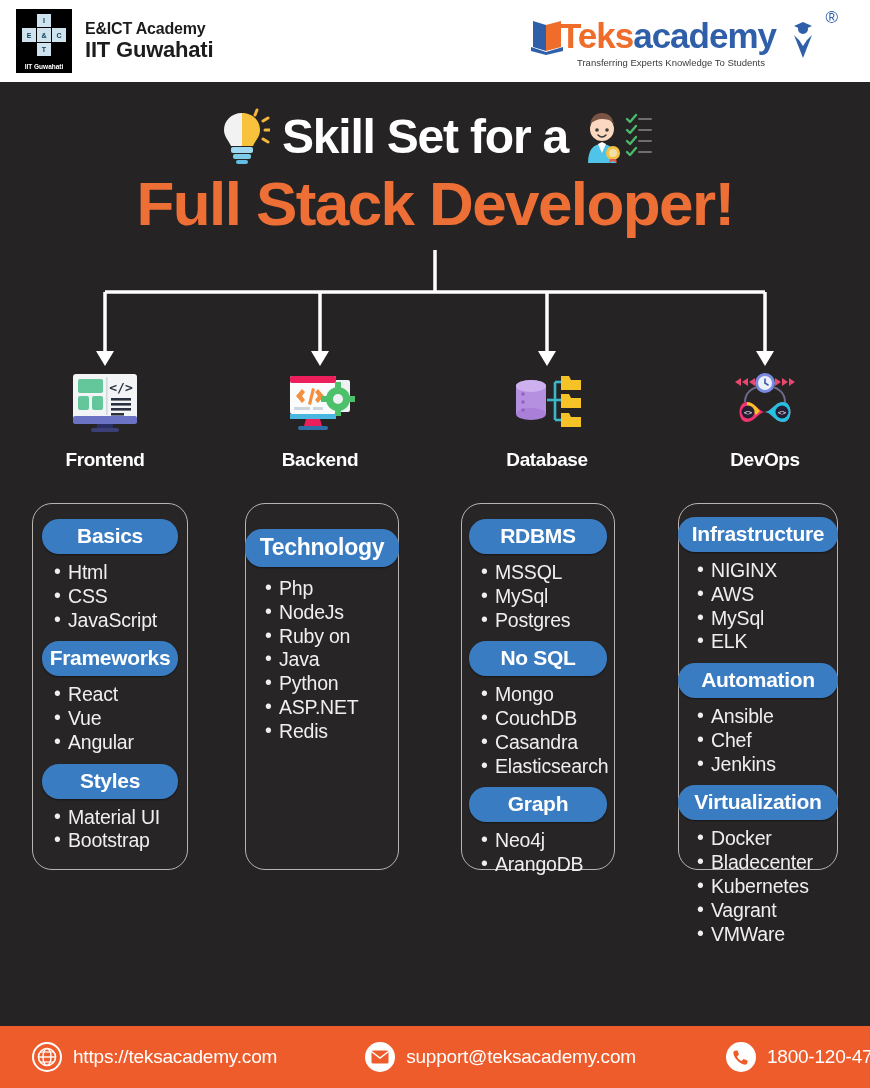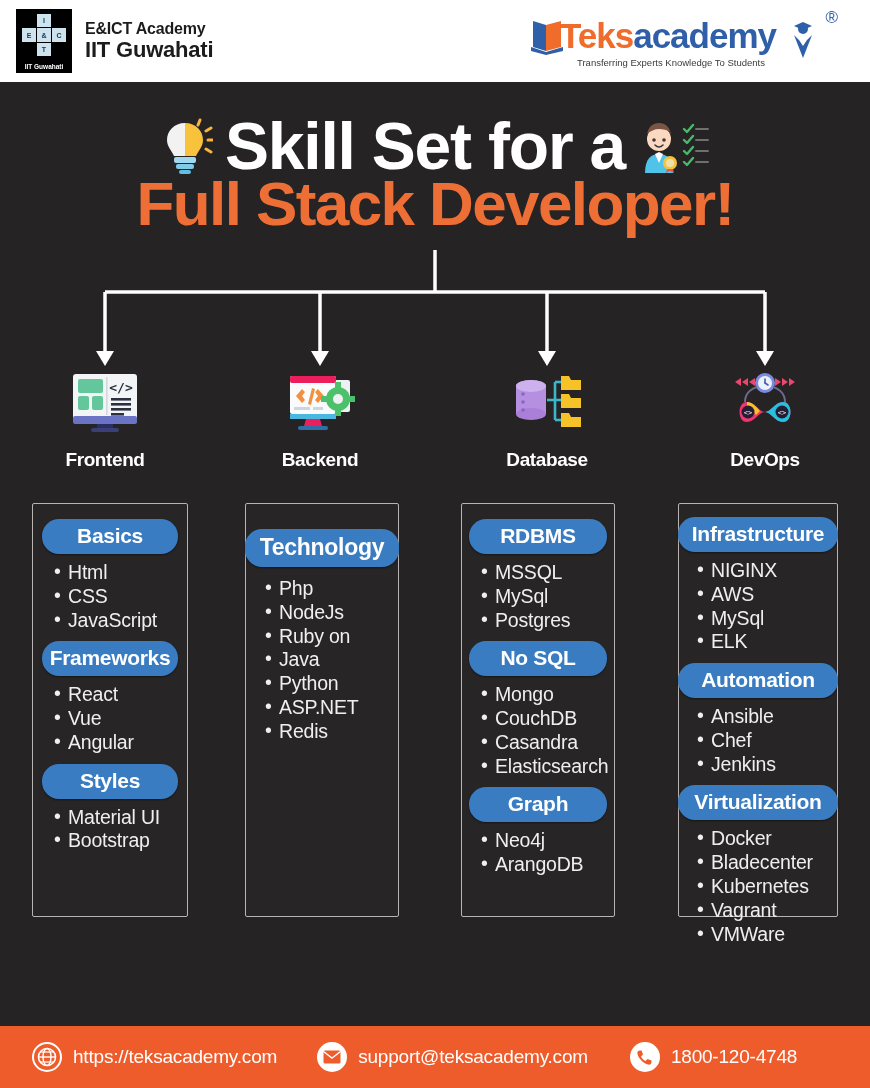--- a/index.html
+++ b/index.html
@@ -67,21 +67,21 @@
   }
   .teks-person { position: absolute; right: 6px; top: 12px; width: 26px; height: 40px; }
 
   
   .title-zone { position: absolute; top: 82px; left: 0; width: 870px; height: 180px; }
   .title-row1 {
     position: absolute; top: 26px; left: 0; width: 870px;
     display: flex; align-items: center; justify-content: center; gap: 12px;
   }
   .title-l1 {
-    font-size: 66px; font-weight: bold; color: #ffffff;
+    font-size: 48px; font-weight: bold; color: #ffffff;
     letter-spacing: -1.2px; white-space: nowrap;
   }
   .title-l2 {
     position: absolute; top: 86px; left: 0; width: 870px;
     text-align: center; font-size: 62px; font-weight: bold;
     color: #ed6f36; letter-spacing: -1.6px; white-space: nowrap;
   }
   .bulb-icon { width: 52px; height: 56px; flex: none; }
   .person-icon { width: 72px; height: 54px; flex: none; }
 
@@ -95,22 +95,22 @@
   }
   .cat-icon { height: 72px; display: flex; align-items: center; justify-content: center; }
   .cat-label {
     margin-top: 9px; font-size: 19px; font-weight: bold;
     color: #ffffff; letter-spacing: -0.4px;
   }
 
   
   .cards { position: absolute; top: 503px; left: 0; width: 870px; height: 487px; }
   .card {
-    position: absolute; top: 0; height: 414px;
-    border: 1px solid #b9b4b2; border-radius: 2px;
+    position: absolute; top: 0; height: 367px;
+    border: 1px solid #b9b4b2; border-radius: 20px;
     background: rgba(255,255,255,0.012);
   }
   .pill {
     position: relative;
     background: #3a7cc2; color: #ffffff;
     border-radius: 17px; text-align: center;
     font-size: 21px; font-weight: bold;
     padding: 5px 6px 6px; letter-spacing: -0.3px;
     white-space: nowrap;
     box-shadow: 0 1px 2px rgba(0,0,0,0.45);
@@ -139,21 +139,21 @@
   .c3 .inner { padding: 13px 4px 0 4px; }
 
   .c1 .pill { margin: 10px -6px; font-size: 23px; }
   .c3 .pill { margin: 0 -5px; font-size: 21px; }
   .c2 .pill { margin: 0 2px; }
   .c0 .pill { margin: 0 2px; }
 
   
   .footer {
     position: absolute; left: 0; bottom: 0; width: 870px; height: 62px;
-    background: #ee5c2b; display: flex; align-items: center;
+    background: #ee5c2b; display: flex; align-items: center; gap: 48px;
   }
   .f-item { display: flex; align-items: center; gap: 11px; white-space: nowrap; }
   .f-item.i0 { margin-left: 32px; }
   .f-item.i1 { margin-left: 40px; }
   .f-item.i2 { margin-left: 42px; }
   .f-text { color: #ffffff; font-size: 19px; letter-spacing: -0.2px; }
   .f-badge {
     width: 30px; height: 30px; border-radius: 50%;
     display: flex; align-items: center; justify-content: center; flex: none;
   }

